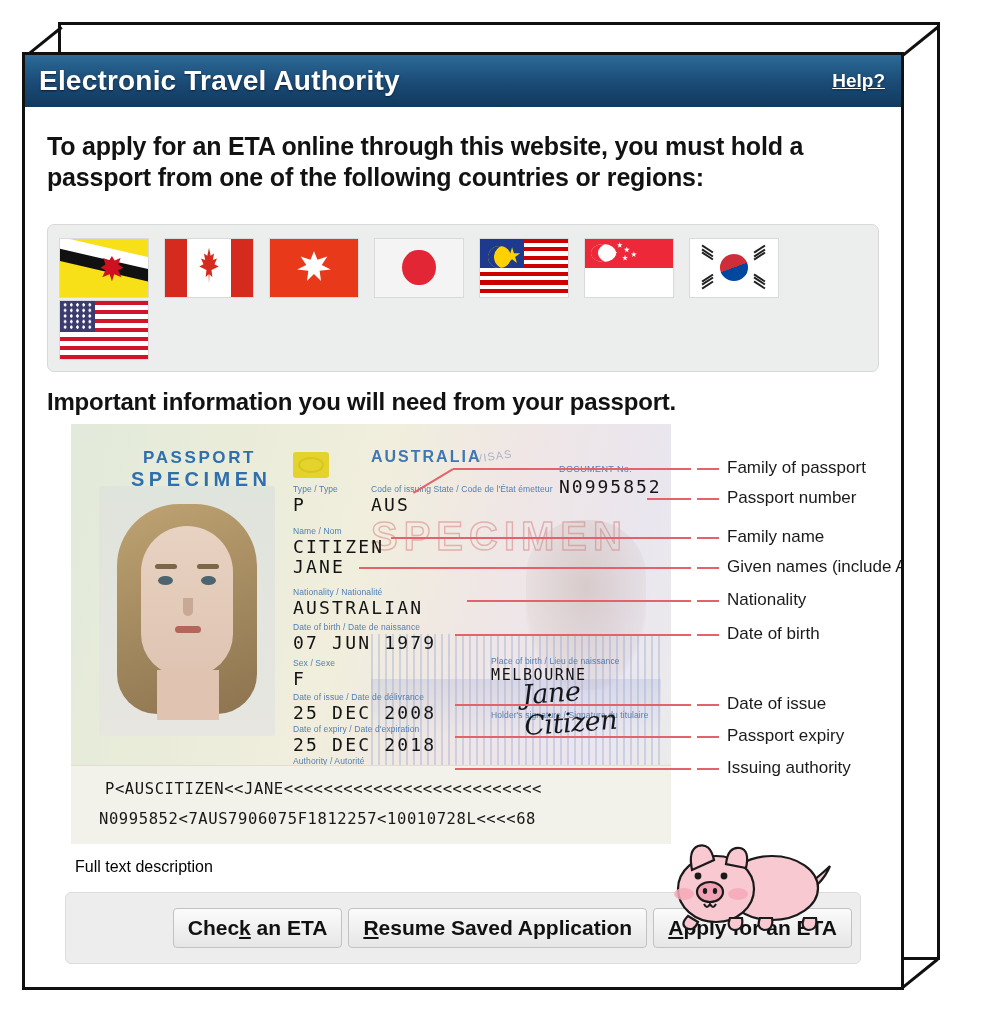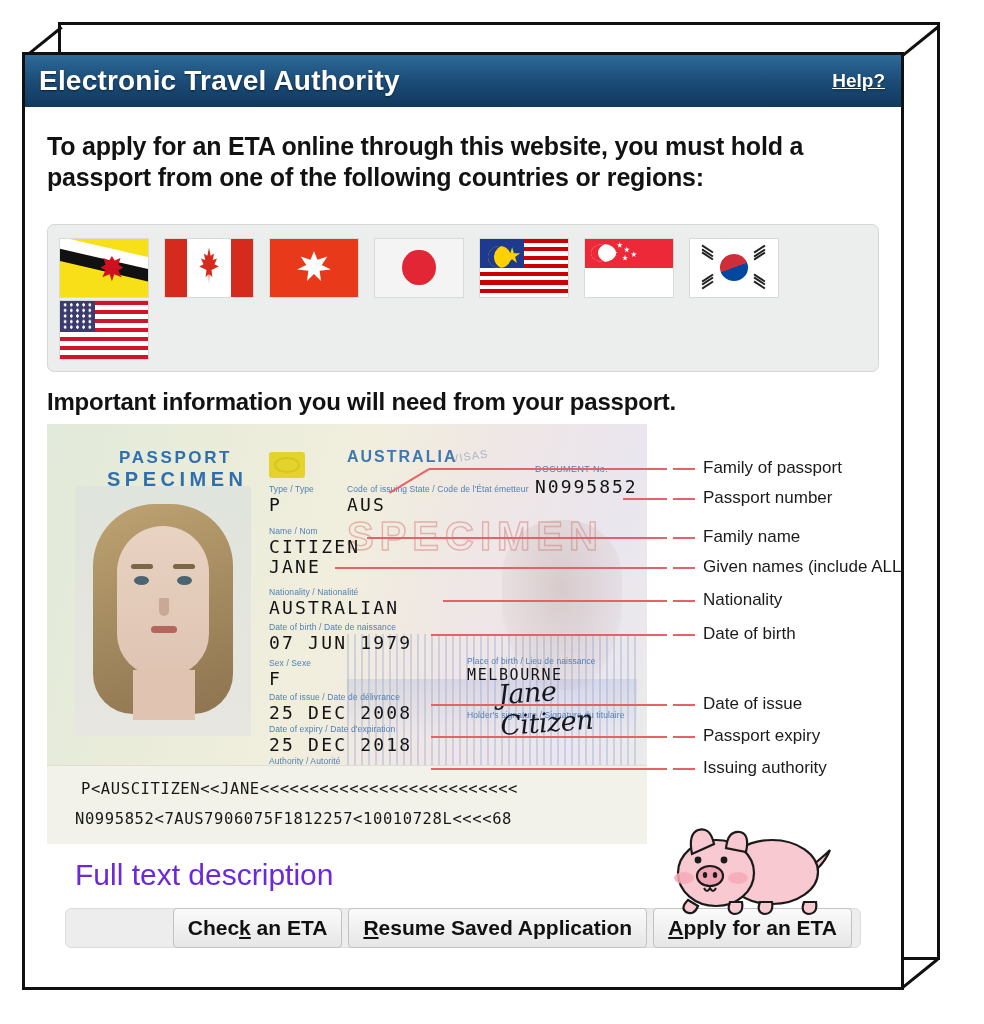--- a/index.html
+++ b/index.html
@@ -77,21 +77,21 @@
      clip-path:polygon(50% 0%,61% 35%,98% 35%,68% 57%,79% 91%,50% 70%,21% 91%,32% 57%,2% 35%,39% 35%);}
   
   .f-kr{background:#fff;}
   .f-kr .tg{position:absolute;left:34%;top:27%;width:32%;height:46%;border-radius:50%;
      background:linear-gradient(160deg,#cd2e3a 0 50%,#0047a0 50% 100%);}
   .f-kr .tri{position:absolute;background:#222;width:15%;height:3.2%;}
 
   
   h3.sub{font-size:24px;font-weight:bold;color:#121212;margin:16px 0 8px 0;letter-spacing:-.2px;}
 
-  .passport-wrap{position:relative;width:832px;height:420px;}
+  .passport-wrap{position:relative;width:832px;height:420px;margin-left:24px;}
 
   .passport{position:absolute;left:0;top:0;width:600px;height:420px;
      background:linear-gradient(105deg,#e2eadb 0%,#e9ecd9 22%,#f1eedd 46%,#efe6e6 66%,#eae6ef 85%,#ecece9 100%);
      overflow:hidden;}
   .pp-mrzband{position:absolute;left:0;right:0;bottom:0;height:78px;background:#f2f1ea;border-top:1px solid #e0ded2;}
   .mrz{font-family:"DejaVu Sans Mono","Liberation Mono",monospace;font-size:15.5px;color:#181818;
      letter-spacing:.6px;white-space:nowrap;}
   .mrz1{position:absolute;left:34px;top:14px;}
   .mrz2{position:absolute;left:28px;top:44px;}
 
@@ -138,25 +138,25 @@
      transform:rotate(-4deg);letter-spacing:-.5px;}
 
   
   .lead{position:absolute;height:0;border-top:2px solid #e4626a;}
   .ann{position:absolute;font-size:17px;color:#1b1b1b;white-space:nowrap;}
   .dash{position:absolute;width:22px;height:0;border-top:2px solid #e4626a;}
 
   .kink{position:absolute;height:0;border-top:2px solid #e4626a;transform-origin:0 0;}
 
   
-  .ftd{display:inline-block;margin:14px 0 0 28px;color:#6d28d9;font-size:30px;cursor:pointer;}
+  .ftd{display:inline-block;margin:14px 0 0 28px;color:#000000;font-size:16px;cursor:pointer;}
 
   
   .btnbar{margin:16px 18px 0 18px;background:#ededed;border:1px solid #dcdcdc;border-radius:6px;
-     height:40px;display:flex;align-items:center;justify-content:flex-end;padding-right:8px;box-sizing:border-box;position:relative;}
+     height:72px;display:flex;align-items:center;justify-content:flex-end;padding-right:8px;box-sizing:border-box;position:relative;}
   .btn{background:linear-gradient(to bottom,#fbfbfb,#e6e6e6);border:1px solid #c2c2c2;border-radius:4px;
      font-size:21px;font-weight:bold;color:#111;padding:7px 14px;margin-left:6px;cursor:pointer;
      font-family:"Liberation Sans",sans-serif;white-space:nowrap;}
   .btn u{text-decoration:underline;}
 
   
   .pig{position:absolute;right:18px;bottom:26px;width:178px;height:105px;pointer-events:none;}
 </style>
 </head>
 <body>

